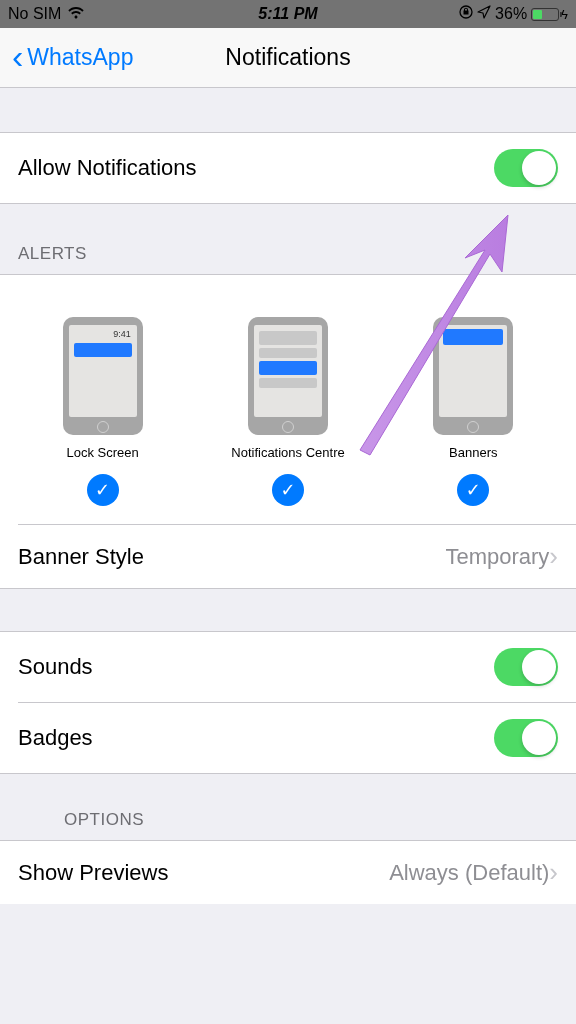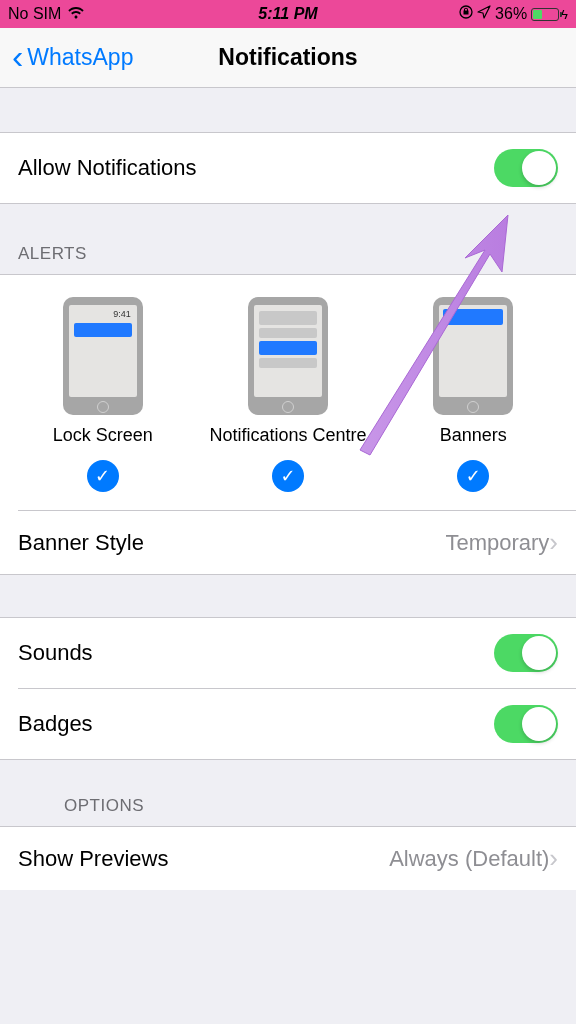--- a/index.html
+++ b/index.html
@@ -10,21 +10,21 @@
     }
     body {
       width: 576px;
       height: 1024px;
       background: #efeff4;
       overflow: hidden;
       position: relative;
     }
     .status-bar {
       height: 28px;
-      background: #ec4899;
+      background: #737373;
       display: flex;
       align-items: center;
       justify-content: space-between;
       padding: 0 8px;
       font-size: 16px;
       font-weight: 500;
     }
     .status-left {
       display: flex;
       align-items: center;
@@ -88,21 +88,21 @@
       font-size: 34px;
       line-height: 1;
       font-weight: 300;
       margin-top: -4px;
     }
     .nav-title {
       position: absolute;
       left: 50%;
       transform: translateX(-50%);
       font-size: 23px;
-      font-weight: 700;
+      font-weight: 400;
       color: #000;
     }
     .section {
       background: #fff;
       border-top: 1px solid #c8c7cc;
       border-bottom: 1px solid #c8c7cc;
     }
     .section-header {
       padding: 18px 18px 10px;
       font-size: 17px;
@@ -156,20 +156,21 @@
       background: #c8c7cc;
       margin-left: 18px;
     }
     .gap-small { height: 44px; }
     .gap-med { height: 42px; }
     .alerts-container {
       display: flex;
       justify-content: space-around;
       padding: 22px 10px 18px;
       background: #fff;
+      margin-top: 20px;
     }
     .alert-option {
       display: flex;
       flex-direction: column;
       align-items: center;
       gap: 10px;
       flex: 1;
     }
     .phone-mock {
       width: 80px;
@@ -223,21 +224,21 @@
     .grey-bar.tall {
       height: 14px;
     }
     .banner-top {
       height: 16px;
       background: #2079ff;
       margin: 4px 4px 0;
       border-radius: 2px;
     }
     .alert-label {
-      font-size: 18px;
+      font-size: 13px;
       color: #000;
     }
     .check-circle {
       width: 32px;
       height: 32px;
       background: #007aff;
       border-radius: 50%;
       display: flex;
       align-items: center;
       justify-content: center;

